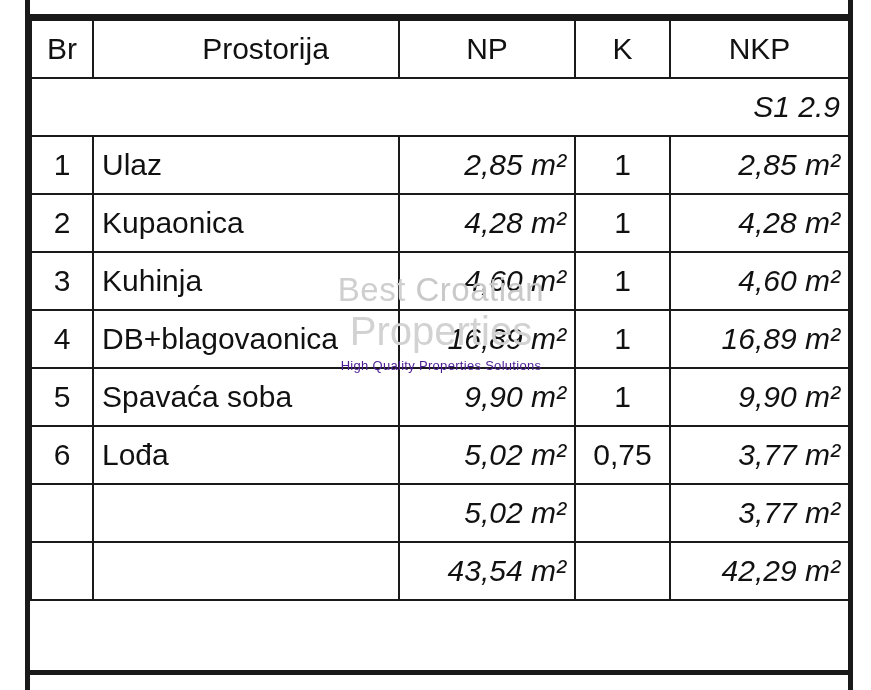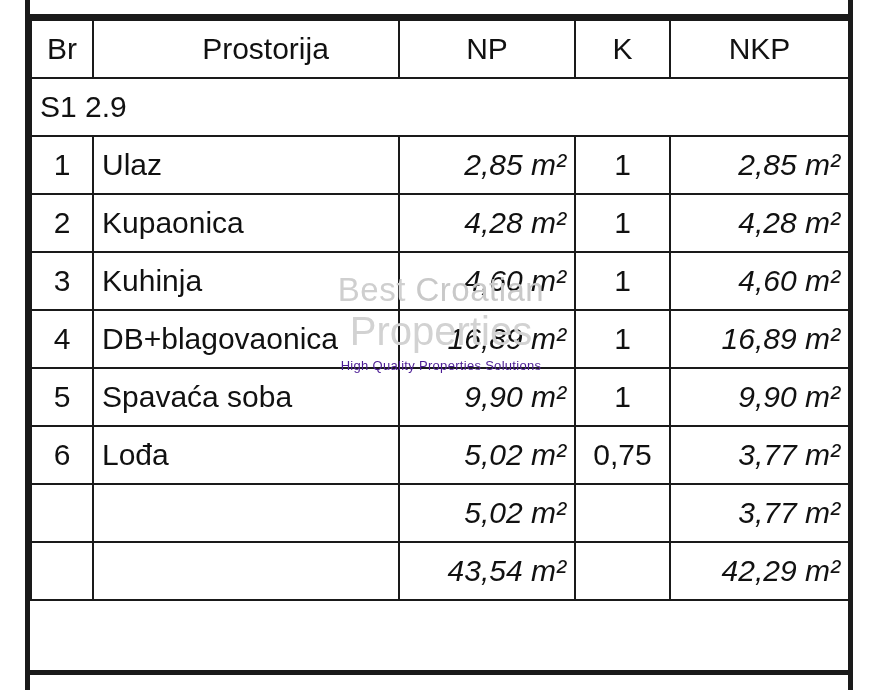--- a/index.html
+++ b/index.html
@@ -72,23 +72,24 @@
   col.c-nkp  { width: 179px; }
 
   .hdr td {
     font-size: 36px;
     text-align: center;
     height: 76px;
   }
   .hdr td.h-room { text-align: center; padding-left: 47px; }
 
   .group-row td {
-    text-align: left;
+    text-align: right;
     font-size: 29px;
     height: 52px;
+    font-style: italic;
   }
   .num   { text-align: center; }
   .name  { text-align: left; }
   .val   { text-align: right; padding-right: 18px; font-style: italic; }
   .k     { text-align: center; }
 
   .sum td { border-top: 2px solid #1a1a1a; }
   .blank { border: 2px solid #1a1a1a; }
 
   .tail-row td {

